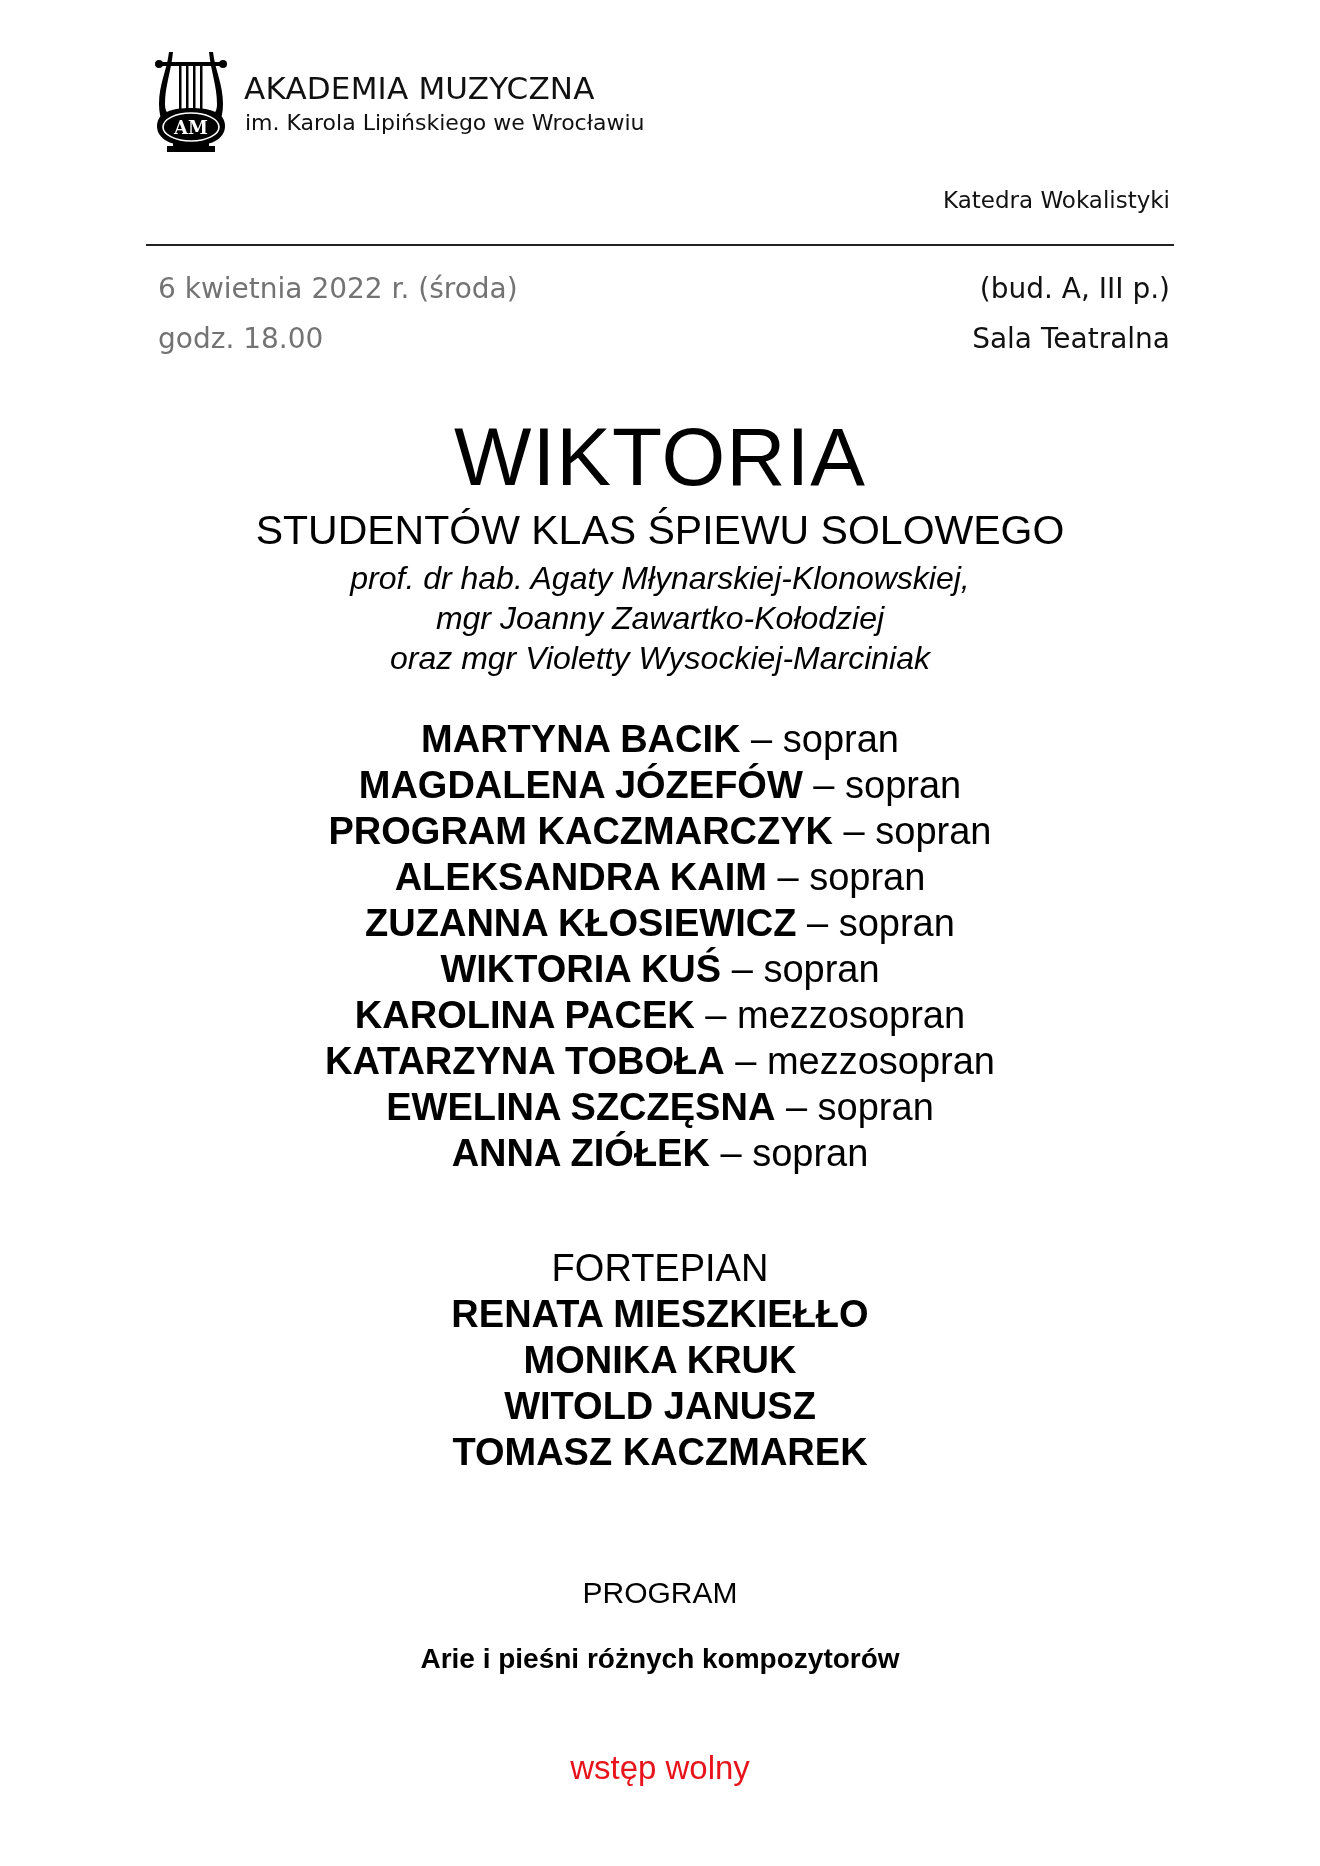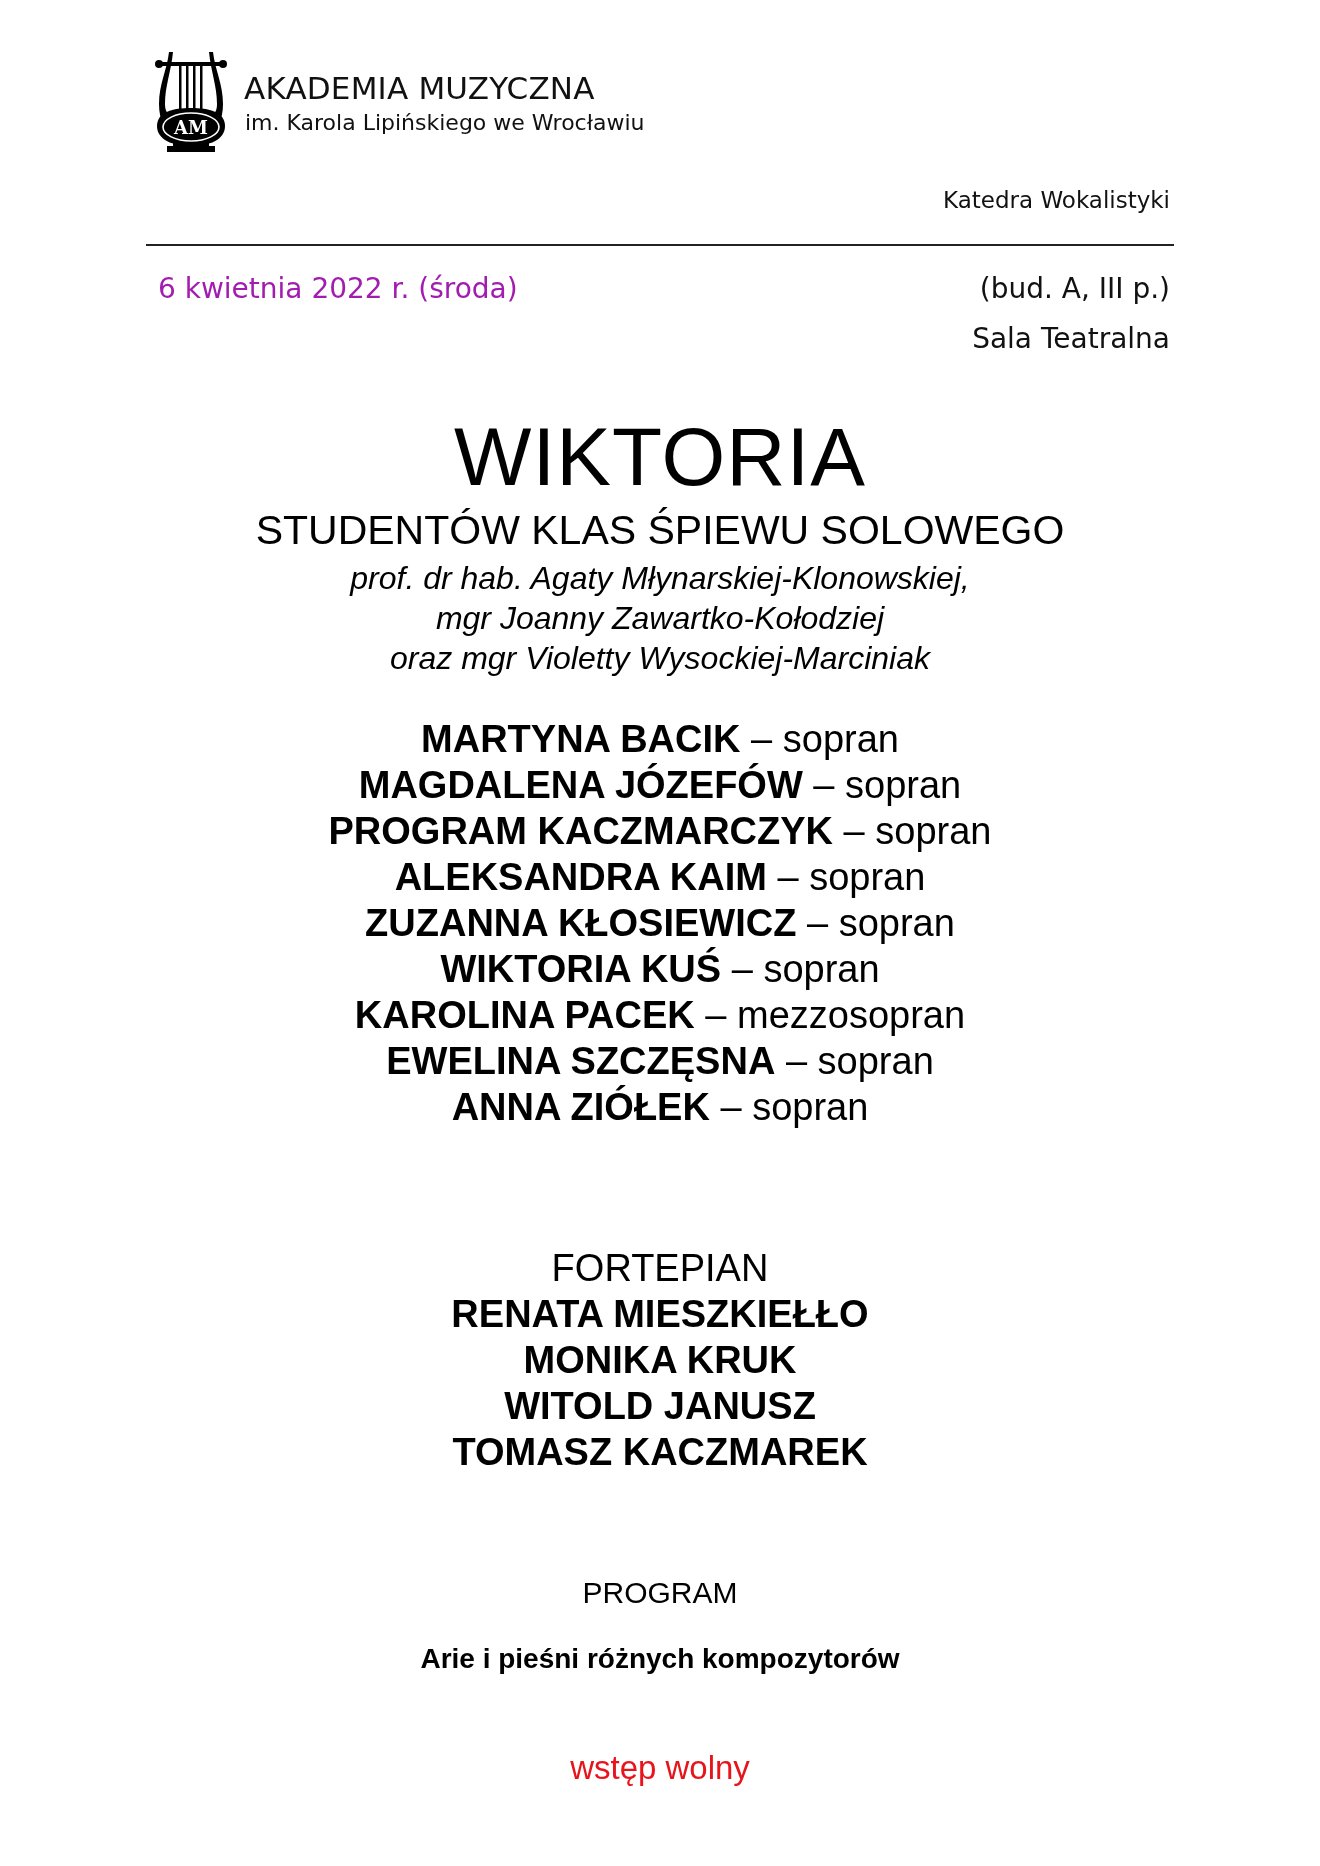--- a/index.html
+++ b/index.html
@@ -17,21 +17,21 @@
       left: 245px; top: 110px; font-family: "DejaVu Sans", sans-serif;
       font-size: 22px; color: #111; white-space: nowrap;
     }
     .dept {
       right: 150px; top: 187px; font-family: "DejaVu Sans", sans-serif;
       font-size: 23px; color: #111; white-space: nowrap; text-align: right;
     }
     .rule { left: 146px; top: 244px; width: 1028px; height: 2px; background: #222; }
     .info-left {
       left: 158px; top: 264px; font-family: "DejaVu Sans", sans-serif;
-      font-size: 28px; line-height: 50px; color: #a21caf; white-space: nowrap;
+      font-size: 28px; line-height: 50px; color: #737373; white-space: nowrap;
     }
     .info-right {
       right: 150px; top: 264px; font-family: "DejaVu Sans", sans-serif;
       font-size: 28px; line-height: 50px; color: #111; white-space: nowrap; text-align: right;
     }
     .center { left: 0; width: 1320px; text-align: center; white-space: nowrap; }
     .title { top: 412px; font-size: 82px; line-height: 90px; letter-spacing: 1px; }
     .subtitle { top: 506px; font-size: 41px; line-height: 48px; }
     .teachers { top: 558px; font-size: 32px; line-height: 40px; font-style: italic; }
     .performers { top: 716px; font-size: 38px; line-height: 46px; }
@@ -67,20 +67,21 @@
   </svg>
 </div>
 <div class="abs inst-name">AKADEMIA MUZYCZNA</div>
 <div class="abs inst-sub">im. Karola Lipińskiego we Wrocławiu</div>
 <div class="abs dept">Katedra Wokalistyki</div>
 
 <div class="abs rule"></div>
 
 <div class="abs info-left">
   <span class="line">6 kwietnia 2022 r. (środa)</span>
+  <span class="line">godz. 18.00</span>
 </div>
 <div class="abs info-right">
   <span class="line">(bud. A, III p.)</span>
   <span class="line">Sala Teatralna</span>
 </div>
 
 <div class="abs center title">WIKTORIA</div>
 <div class="abs center subtitle">STUDENTÓW KLAS ŚPIEWU SOLOWEGO</div>
 <div class="abs center teachers">
   <span class="line">prof. dr hab. Agaty Młynarskiej-Klonowskiej,</span>
@@ -89,20 +90,21 @@
 </div>
 
 <div class="abs center performers">
   <span class="line"><span class="name">MARTYNA BACIK</span><span> – sopran</span></span>
   <span class="line"><span class="name">MAGDALENA JÓZEFÓW</span><span> – sopran</span></span>
   <span class="line"><span class="name">PROGRAM KACZMARCZYK</span><span> – sopran</span></span>
   <span class="line"><span class="name">ALEKSANDRA KAIM</span><span> – sopran</span></span>
   <span class="line"><span class="name">ZUZANNA KŁOSIEWICZ</span><span> – sopran</span></span>
   <span class="line"><span class="name">WIKTORIA KUŚ</span><span> – sopran</span></span>
   <span class="line"><span class="name">KAROLINA PACEK</span><span> – mezzosopran</span></span>
+  <span class="line"><span class="name">KATARZYNA TOBOŁA</span><span> – mezzosopran</span></span>
   <span class="line"><span class="name">EWELINA SZCZĘSNA</span><span> – sopran</span></span>
   <span class="line"><span class="name">ANNA ZIÓŁEK</span><span> – sopran</span></span>
 </div>
 
 <div class="abs center piano-label">FORTEPIAN</div>
 <div class="abs center pianists">
   <span class="line">RENATA MIESZKIEŁŁO</span>
   <span class="line">MONIKA KRUK</span>
   <span class="line">WITOLD JANUSZ</span>
   <span class="line">TOMASZ KACZMAREK</span>

